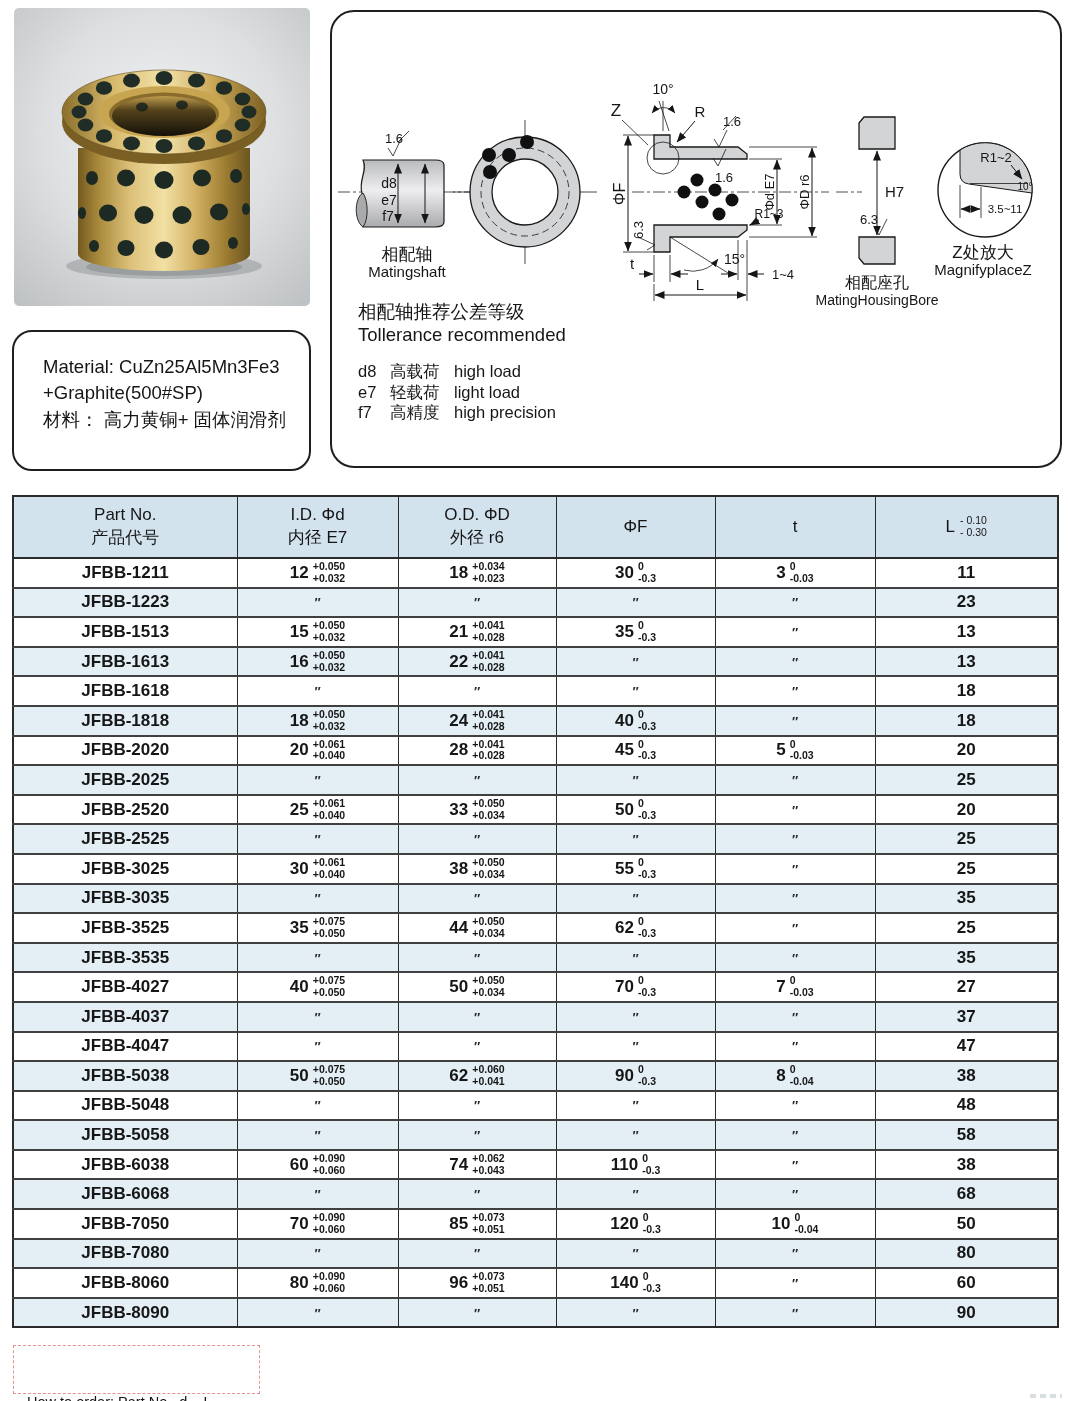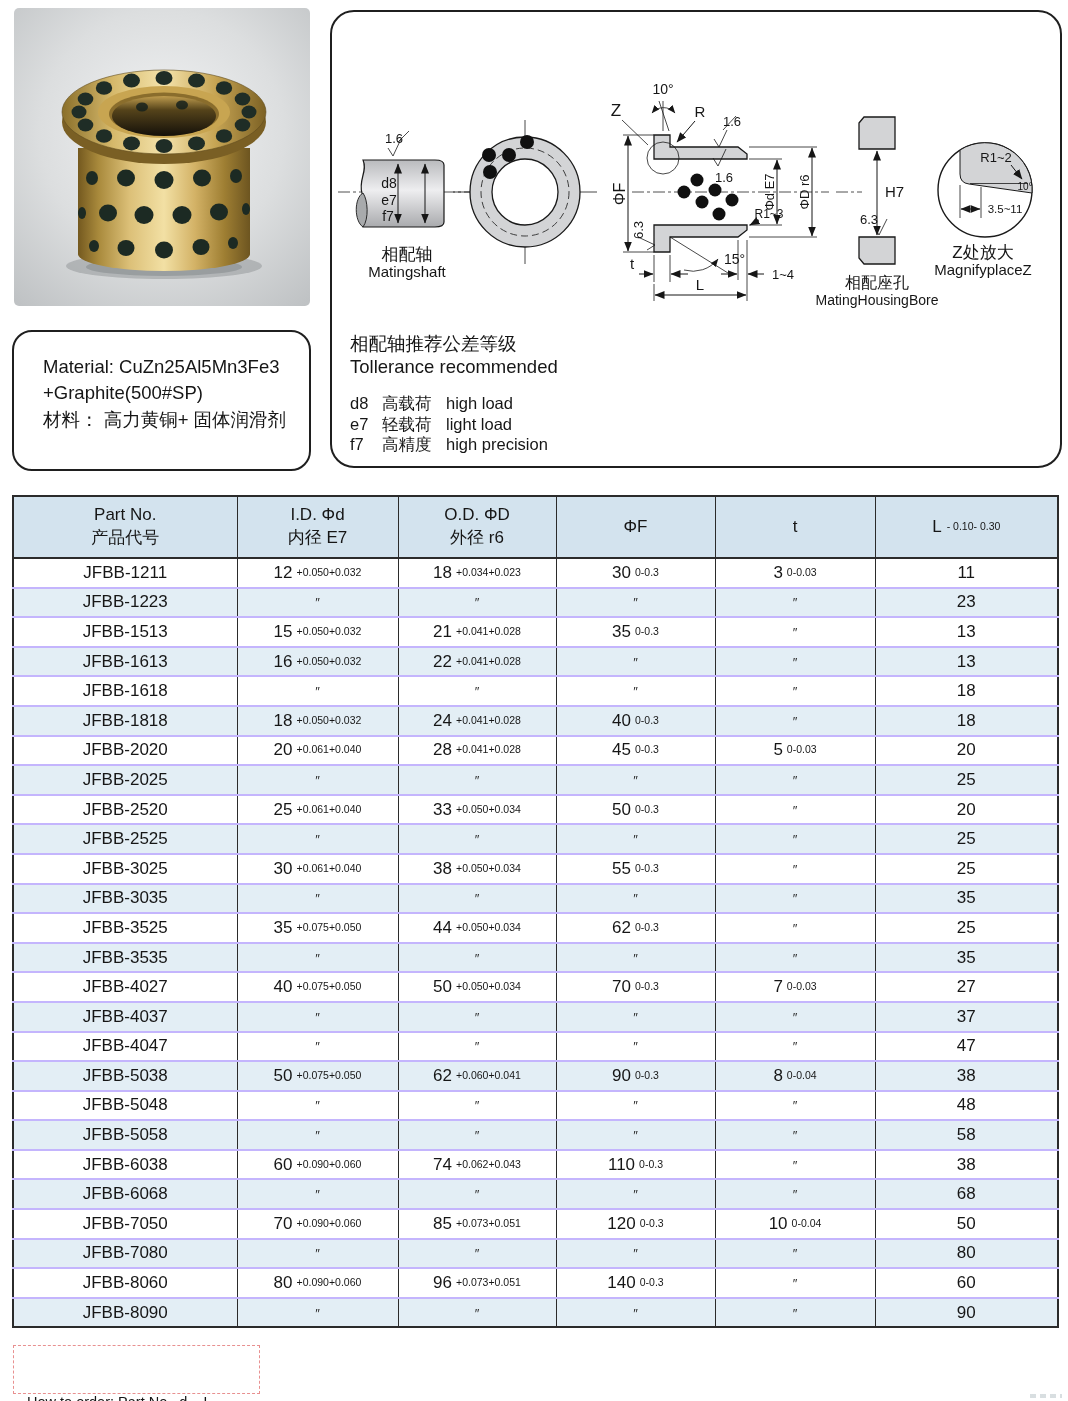--- a/index.html
+++ b/index.html
@@ -11,21 +11,21 @@
 
   
   .material-box{position:absolute;left:12px;top:330px;width:299px;height:141px;
     border:2px solid #1f1f1f;border-radius:20px;box-sizing:border-box;
     padding:22px 8px 0 29px;font-size:18.5px;line-height:1.42;}
 
   
   .drawing-box{position:absolute;left:330px;top:10px;width:732px;height:458px;
     border:2px solid #1f1f1f;border-radius:24px;box-sizing:border-box;}
   .drawing-box svg{position:absolute;left:0;top:0;}
-  .tol-note{position:absolute;left:18px;top:288px;margin-top:32px;}
+  .tol-note{position:absolute;left:26px;top:288px;}
   .tol-title{font-size:18.5px;line-height:1.25;}
   .tol-items{margin-top:15px;font-size:16.5px;}
   .tol-item{display:grid;grid-template-columns:32px 64px auto;line-height:20.5px;}
 
   
   .part{fill:#d3d4d6;stroke:#1a1a1a;stroke-width:1.3;}
   .dl{stroke:#161616;stroke-width:1;fill:none;}
   .thin{stroke:#1a1a1a;stroke-width:0.8;fill:none;}
   .cl{stroke:#3c3c3c;stroke-width:0.9;fill:none;stroke-dasharray:12 3 3 3;}
   text{fill:#161616;}
@@ -34,25 +34,25 @@
   .t13{font-size:13px}.t12{font-size:12px}.t11{font-size:11.5px}.t10{font-size:10px}
 
   
   .spec-table{position:absolute;left:12px;top:495px;width:1045px;border-collapse:collapse;
     table-layout:fixed;font-size:17px;color:#161616;border:2.5px solid #2b2b2b;padding-left:48px;}
   .spec-table th,.spec-table td{border-left:1.5px solid #2b2b2b;text-align:center;
     vertical-align:middle;padding:0;overflow:hidden;}
   .spec-table thead th{background:#d3e3ee;height:60px;font-weight:normal;
     border-bottom:2.5px solid #2b2b2b;line-height:1.35;}
   .spec-table tbody td{height:27.6px;}
-  .spec-table tbody tr{border-top:2px solid #c4b5fd;background:#ffffff;}
+  .spec-table tbody tr{border-top:2px solid #404040;background:#ffffff;font-weight:bold;}
   .spec-table tbody tr.alt{background:#e3eef5;border-radius:8px;}
   .dim{display:inline-flex;align-items:center;gap:4px;}
   .num{font-size:17px;}
-  .tol{display:inline-flex;flex-direction:row;font-size:10.5px;line-height:1.12;text-align:left;}
+  .tol{display:inline-flex;flex-direction:column;font-size:10.5px;line-height:1.12;text-align:left;}
   .ditto{font-size:13px;color:#2c2c2c;}
   .hL{display:inline-flex;align-items:center;gap:5px;}
 
   
   .order-box{position:absolute;left:13px;top:1345px;width:247px;height:49px;
     border:1.5px dashed #e89090;box-sizing:border-box;padding:5px 0 0 13px;
     font-size:14.5px;line-height:1.4;white-space:pre;color:#161616;}
 
   .corner-mark{position:absolute;left:1030px;top:1394px;width:32px;height:4px;opacity:.55;
     background:repeating-linear-gradient(90deg,#b9c4c8 0 6px,transparent 6px 10px);}

